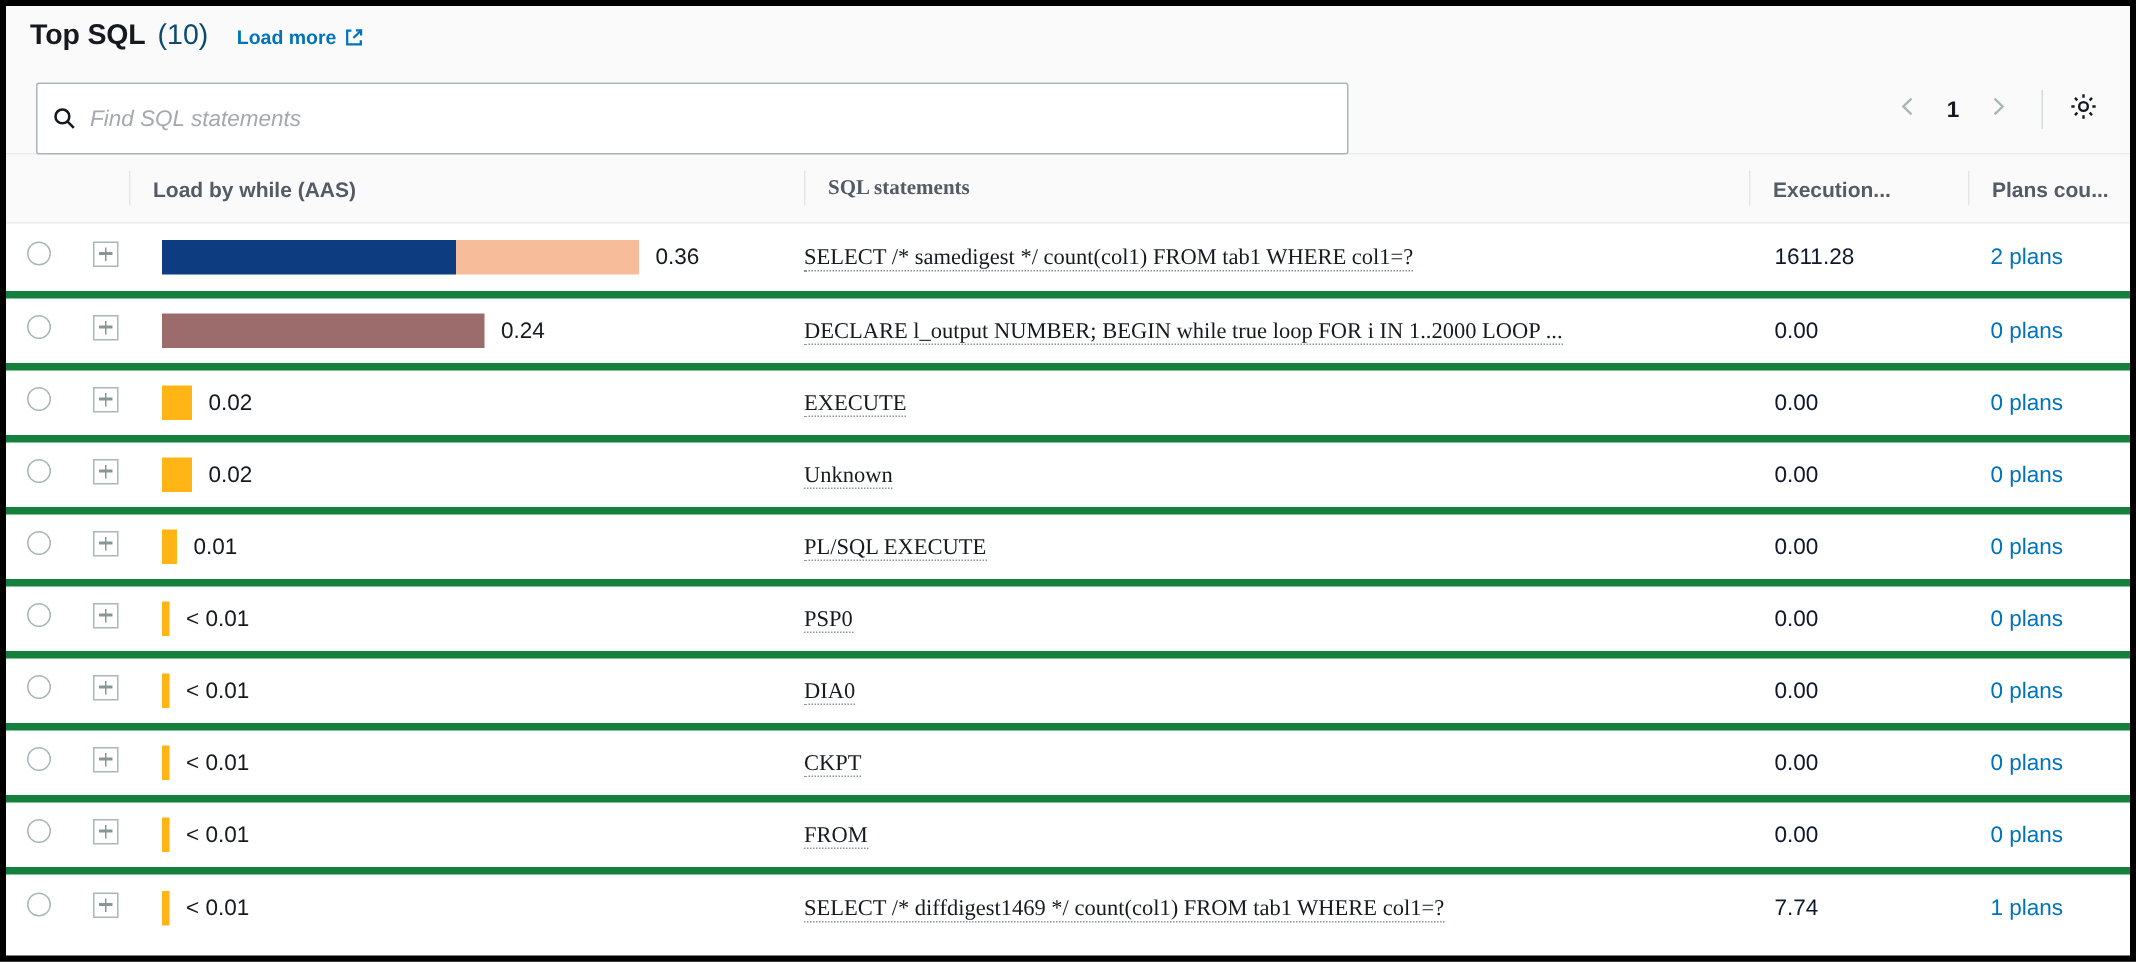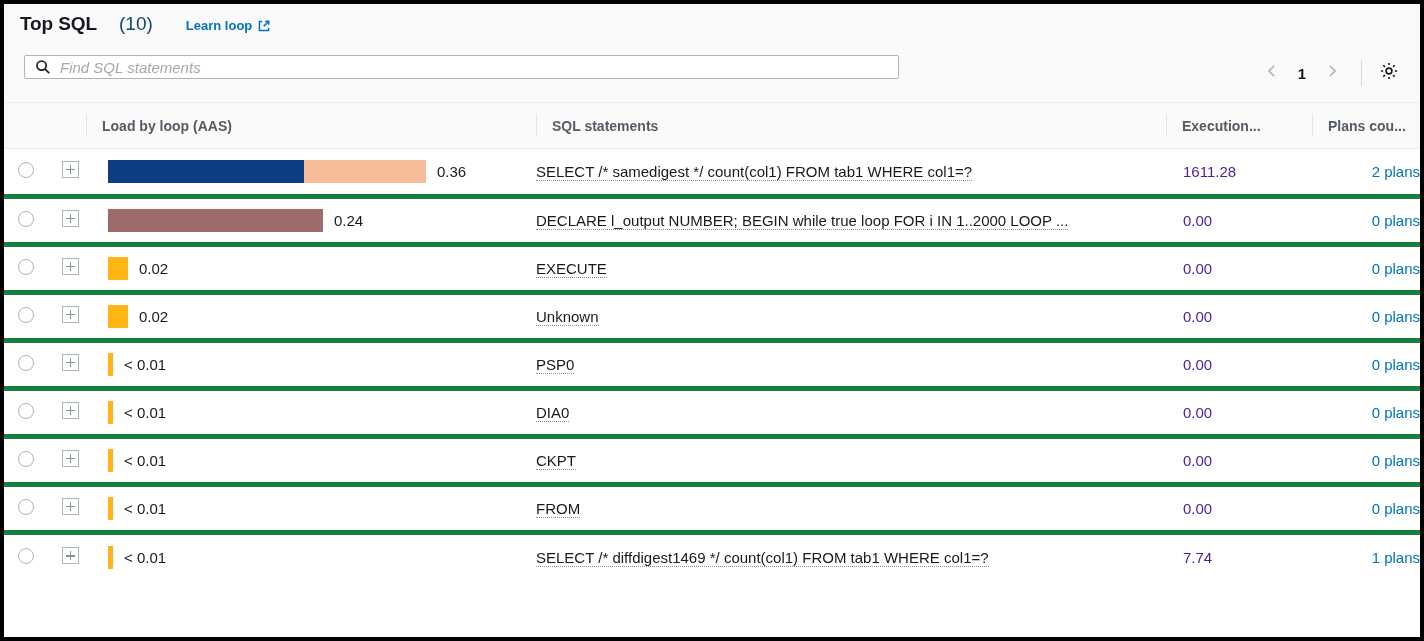--- a/index.html
+++ b/index.html
@@ -20,21 +20,21 @@
   
   .panel-head {
     height: 98px;
     background: #fafafa;
     position: relative;
   }
   .title-row {
     display: flex;
     align-items: baseline;
     padding: 9px 0 0 16px;
-    gap: 22px;
+    gap: 8px;
   }
   .title-main {
     font-size: 19px; font-weight: 700; color: #16191f;
     letter-spacing: -0.1px;
   }
   .title-count {
     font-size: 19px; font-weight: 400; color: #0c4a6e;
   }
   .learn-more {
     display: inline-flex; align-items: center; gap: 5px;
@@ -43,21 +43,21 @@
     cursor: pointer; text-decoration: none;
   }
   .ext-icon { display:inline-block; width: 14px; height: 14px; }
 
   .search-row {
     position: absolute;
     left: 20px; top: 51px;
     display: flex; align-items: center;
   }
   .search-box {
-    width: 875px; height: 24px;
+    width: 875px; height: 48px;
     background: #ffffff;
     border: 1px solid #aab7b8;
     border-radius: 2px;
     display: flex; align-items: center;
     padding: 0 10px;
     gap: 9px;
   }
   .search-icon { width: 16px; height: 16px; flex: none; }
   .search-input {
     border: none; outline: none;
@@ -112,23 +112,23 @@
   }
   .top-border { border-top: 1px solid #e9ebed; }
 
   .trow { height: 48px; border-top: 5px solid #15803d; }
   .trow:first-child { border-top: 1px solid #e9ebed; padding-left: 14px; }
   .trow td { vertical-align: middle; padding: 0; }
 
   .c-radio { width: 36px; text-align: center; }
   .c-expand { width: 46px; text-align: left; }
   .c-bar { width: 450px; }
-  .c-sql { width: 630px; }
+  .c-sql { width: 630px; font-family: Liberation Serif, serif; }
   .c-exec { width: 146px; }
-  .c-plans { width: 108px; text-align: right; }
+  .c-plans { width: 108px; }
 
   .radio {
     width: 16px; height: 16px; border-radius: 50%;
     border: 1px solid #aab7b8; background: #fff;
     display: inline-block; cursor: pointer;
     margin-left: 7px;
   }
   .expander {
     width: 17px; height: 17px;
     border: 1px solid #aab7b8; background: #fff;
@@ -151,38 +151,38 @@
 
   .sqlcell { padding-left: 5px; margin-top: 41px; }
   .sqltext {
     font-size: 15px; color: #16191f;
     border-bottom: 1px dotted #879596;
     cursor: pointer;
     display: inline;
     white-space: nowrap;
   }
   .num {
-    font-size: 15px; color: #4c1d95; padding-left: 17px;
+    font-size: 15px; color: #0f172a; padding-left: 17px;
   }
   .plans-link {
     font-size: 15px; color: #0073bb; cursor: pointer;
     text-decoration: none; padding-left: 15px; display: inline-block;
   }
 </style>
 </head>
 <body>
 
 <div class="frame">
 
   <div class="panel-head">
     <div class="title-row">
       <span class="title-main">Top SQL</span>
       <span class="title-count">(10)</span>
       <a class="learn-more">
-        <span>Learn loop</span>
+        <span>Load more</span>
         <span class="ext-icon">
           <svg viewBox="0 0 16 16" width="14" height="14" fill="none" stroke="#0073bb" stroke-width="1.7">
             <path d="M6 2.8H2.8v10.4h10.4V10"></path>
             <path d="M9.5 2.6h3.9v3.9"></path>
             <path d="M13.2 2.8 7.6 8.4"></path>
           </svg>
         </span>
       </a>
     </div>
 
@@ -224,21 +224,21 @@
         </span>
       </div>
     </div>
   </div>
 
   <table class="tbl">
     <thead>
       <tr class="thead-row top-border">
         <th class="c-radio"></th>
         <th class="c-expand"></th>
-        <th class="c-bar divided">Load by loop (AAS)</th>
+        <th class="c-bar divided">Load by while (AAS)</th>
         <th class="c-sql divided">SQL statements</th>
         <th class="c-exec divided">Execution...</th>
         <th class="c-plans divided">Plans cou...</th>
       </tr>
     </thead>
     <tbody id="tbody">
         <tr class="trow">
           <td class="c-radio">
        <span class="radio"></span>
      </td>
@@ -342,20 +342,45 @@
         <tr class="trow">
           <td class="c-radio">
        <span class="radio"></span>
      </td>
      <td class="c-expand">
        <span class="expander"></span>
      </td>
      <td class="c-bar">
        <div class="barwrap">
          <div class="bar">
+                <div class="bar-seg" style="width:10px;background:#ffb516"></div>
+              </div>
+         <span class="bar-val">0.01</span>
+       </div>
+     </td>
+     <td class="c-sql sqlcell">
+       <span class="sqltext">PL/SQL EXECUTE</span>
+     </td>
+     <td class="c-exec">
+       <span class="num">0.00</span>
+     </td>
+     <td class="c-plans">
+       <span class="plans-link">0 plans</span>
+     </td>
+        </tr>
+        <tr class="trow">
+          <td class="c-radio">
+       <span class="radio"></span>
+     </td>
+     <td class="c-expand">
+       <span class="expander"></span>
+     </td>
+     <td class="c-bar">
+       <div class="barwrap">
+         <div class="bar">
                 <div class="bar-seg" style="width:5px;background:#ffb516"></div>
               </div>
          <span class="bar-val">&lt; 0.01</span>
        </div>
      </td>
      <td class="c-sql sqlcell">
        <span class="sqltext">PSP0</span>
      </td>
      <td class="c-exec">
        <span class="num">0.00</span>

